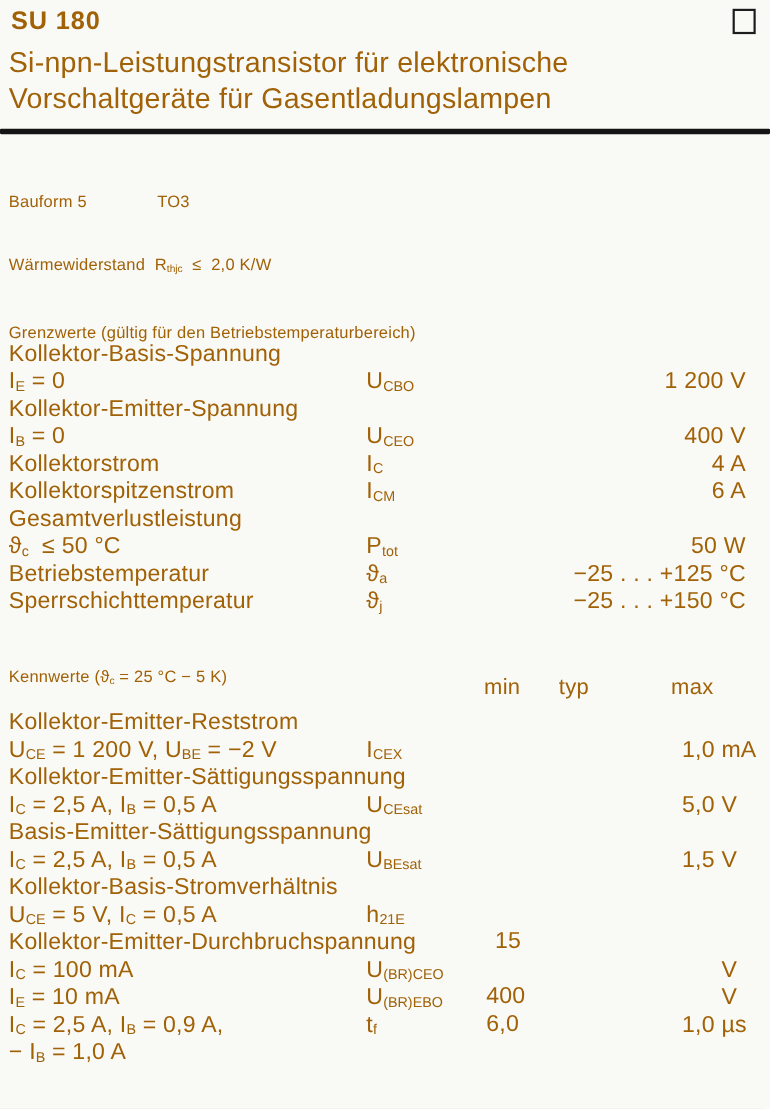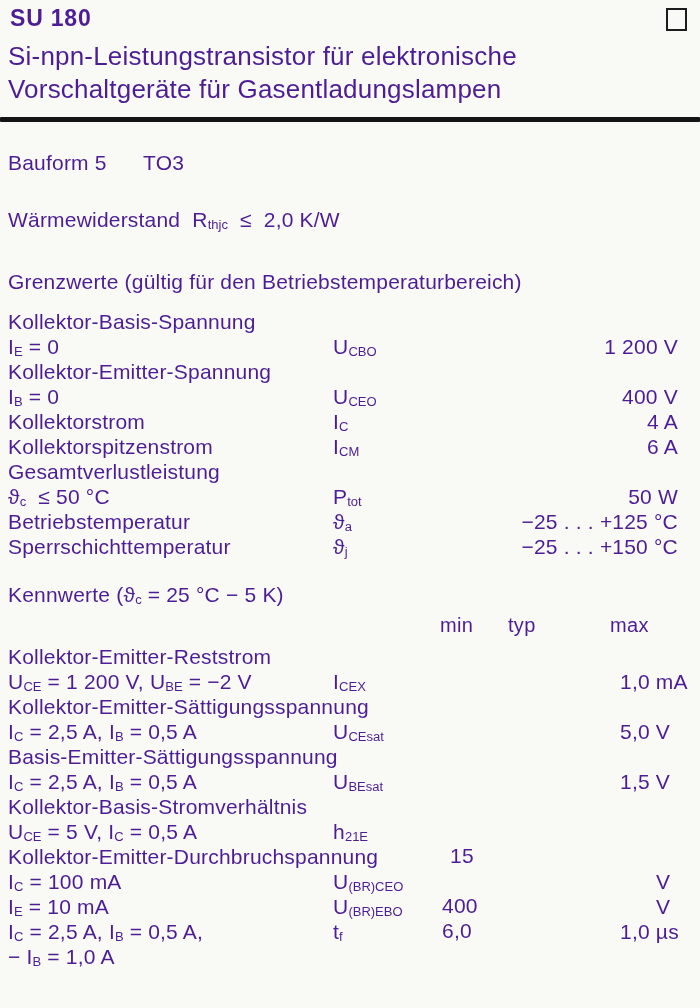--- a/index.html
+++ b/index.html
@@ -2,35 +2,35 @@
 <html><head>
 <meta charset="utf-8">
 <style>
   html,body{margin:0;padding:0;background:#e8e8e6;}
   .page{
     position:relative;
     width:700px;height:1008px;
     margin:0 auto;
     background:#f9f9f6;
     font-family:"Liberation Sans", sans-serif;
-    color:#4c1d95;
+    color:#a16207;
     overflow:hidden;
     -webkit-font-smoothing:antialiased;
   }
   .abs{position:absolute;white-space:pre;}
   .title{font-size:23px;font-weight:700;letter-spacing:0.8px;}
   .subtitle{font-size:26px;letter-spacing:0.2px;}
   .corner-box{
     position:absolute;left:666px;top:8px;
     width:17px;height:19px;
     border:2.5px solid #1c1c1c;
     background:transparent;
   }
   .rule{position:absolute;left:0;top:117px;width:700px;height:5px;background:#141414;border-radius:1px;}
-  .body-line{font-size:21px;letter-spacing:0.2px;}
+  .body-line{font-size:15px;letter-spacing:0.2px;margin-top:24px;}
   .hdr-bold{font-weight:400;}
   .sub{font-size:0.62em;position:relative;top:0.17em;letter-spacing:0;}
   .tbl{position:absolute;left:0;width:700px;}
   .row{position:relative;height:25px;font-size:21px;letter-spacing:0.2px;line-height:24px;}
   .c-label{position:absolute;left:8px;white-space:pre;}
   .c-sym{position:absolute;left:333px;white-space:pre;}
   .c-min{position:absolute;left:442px;white-space:pre;margin-top:24px;}
   .c-val{position:absolute;right:22px;white-space:pre;}
   .c-max{position:absolute;left:620px;white-space:pre;}
   .c-unit{position:absolute;left:656px;white-space:pre;}
@@ -148,21 +148,21 @@
       <span class="c-min">400</span>
       <span class="c-unit">V</span>
     </div>
     <div class="row">
       <span class="c-label"><span>I</span><span class="sub">E</span><span> = 10 mA</span></span>
       <span class="c-sym"><span>U</span><span class="sub">(BR)EBO</span></span>
       <span class="c-min">6,0</span>
       <span class="c-unit">V</span>
     </div>
     <div class="row">
-      <span class="c-label"><span>I</span><span class="sub">C</span><span> = 2,5 A, I</span><span class="sub">B</span><span> = 0,5 A,</span></span>
+      <span class="c-label"><span>I</span><span class="sub">C</span><span> = 2,5 A, I</span><span class="sub">B</span><span> = 0,9 A,</span></span>
       <span class="c-sym"><span>t</span><span class="sub">f</span></span>
       <span class="c-max">1,0 µs</span>
     </div>
     <div class="row">
       <span class="c-label"><span>− I</span><span class="sub">B</span><span> = 1,0 A</span></span>
     </div>
   </div>
 
 </div>
 

